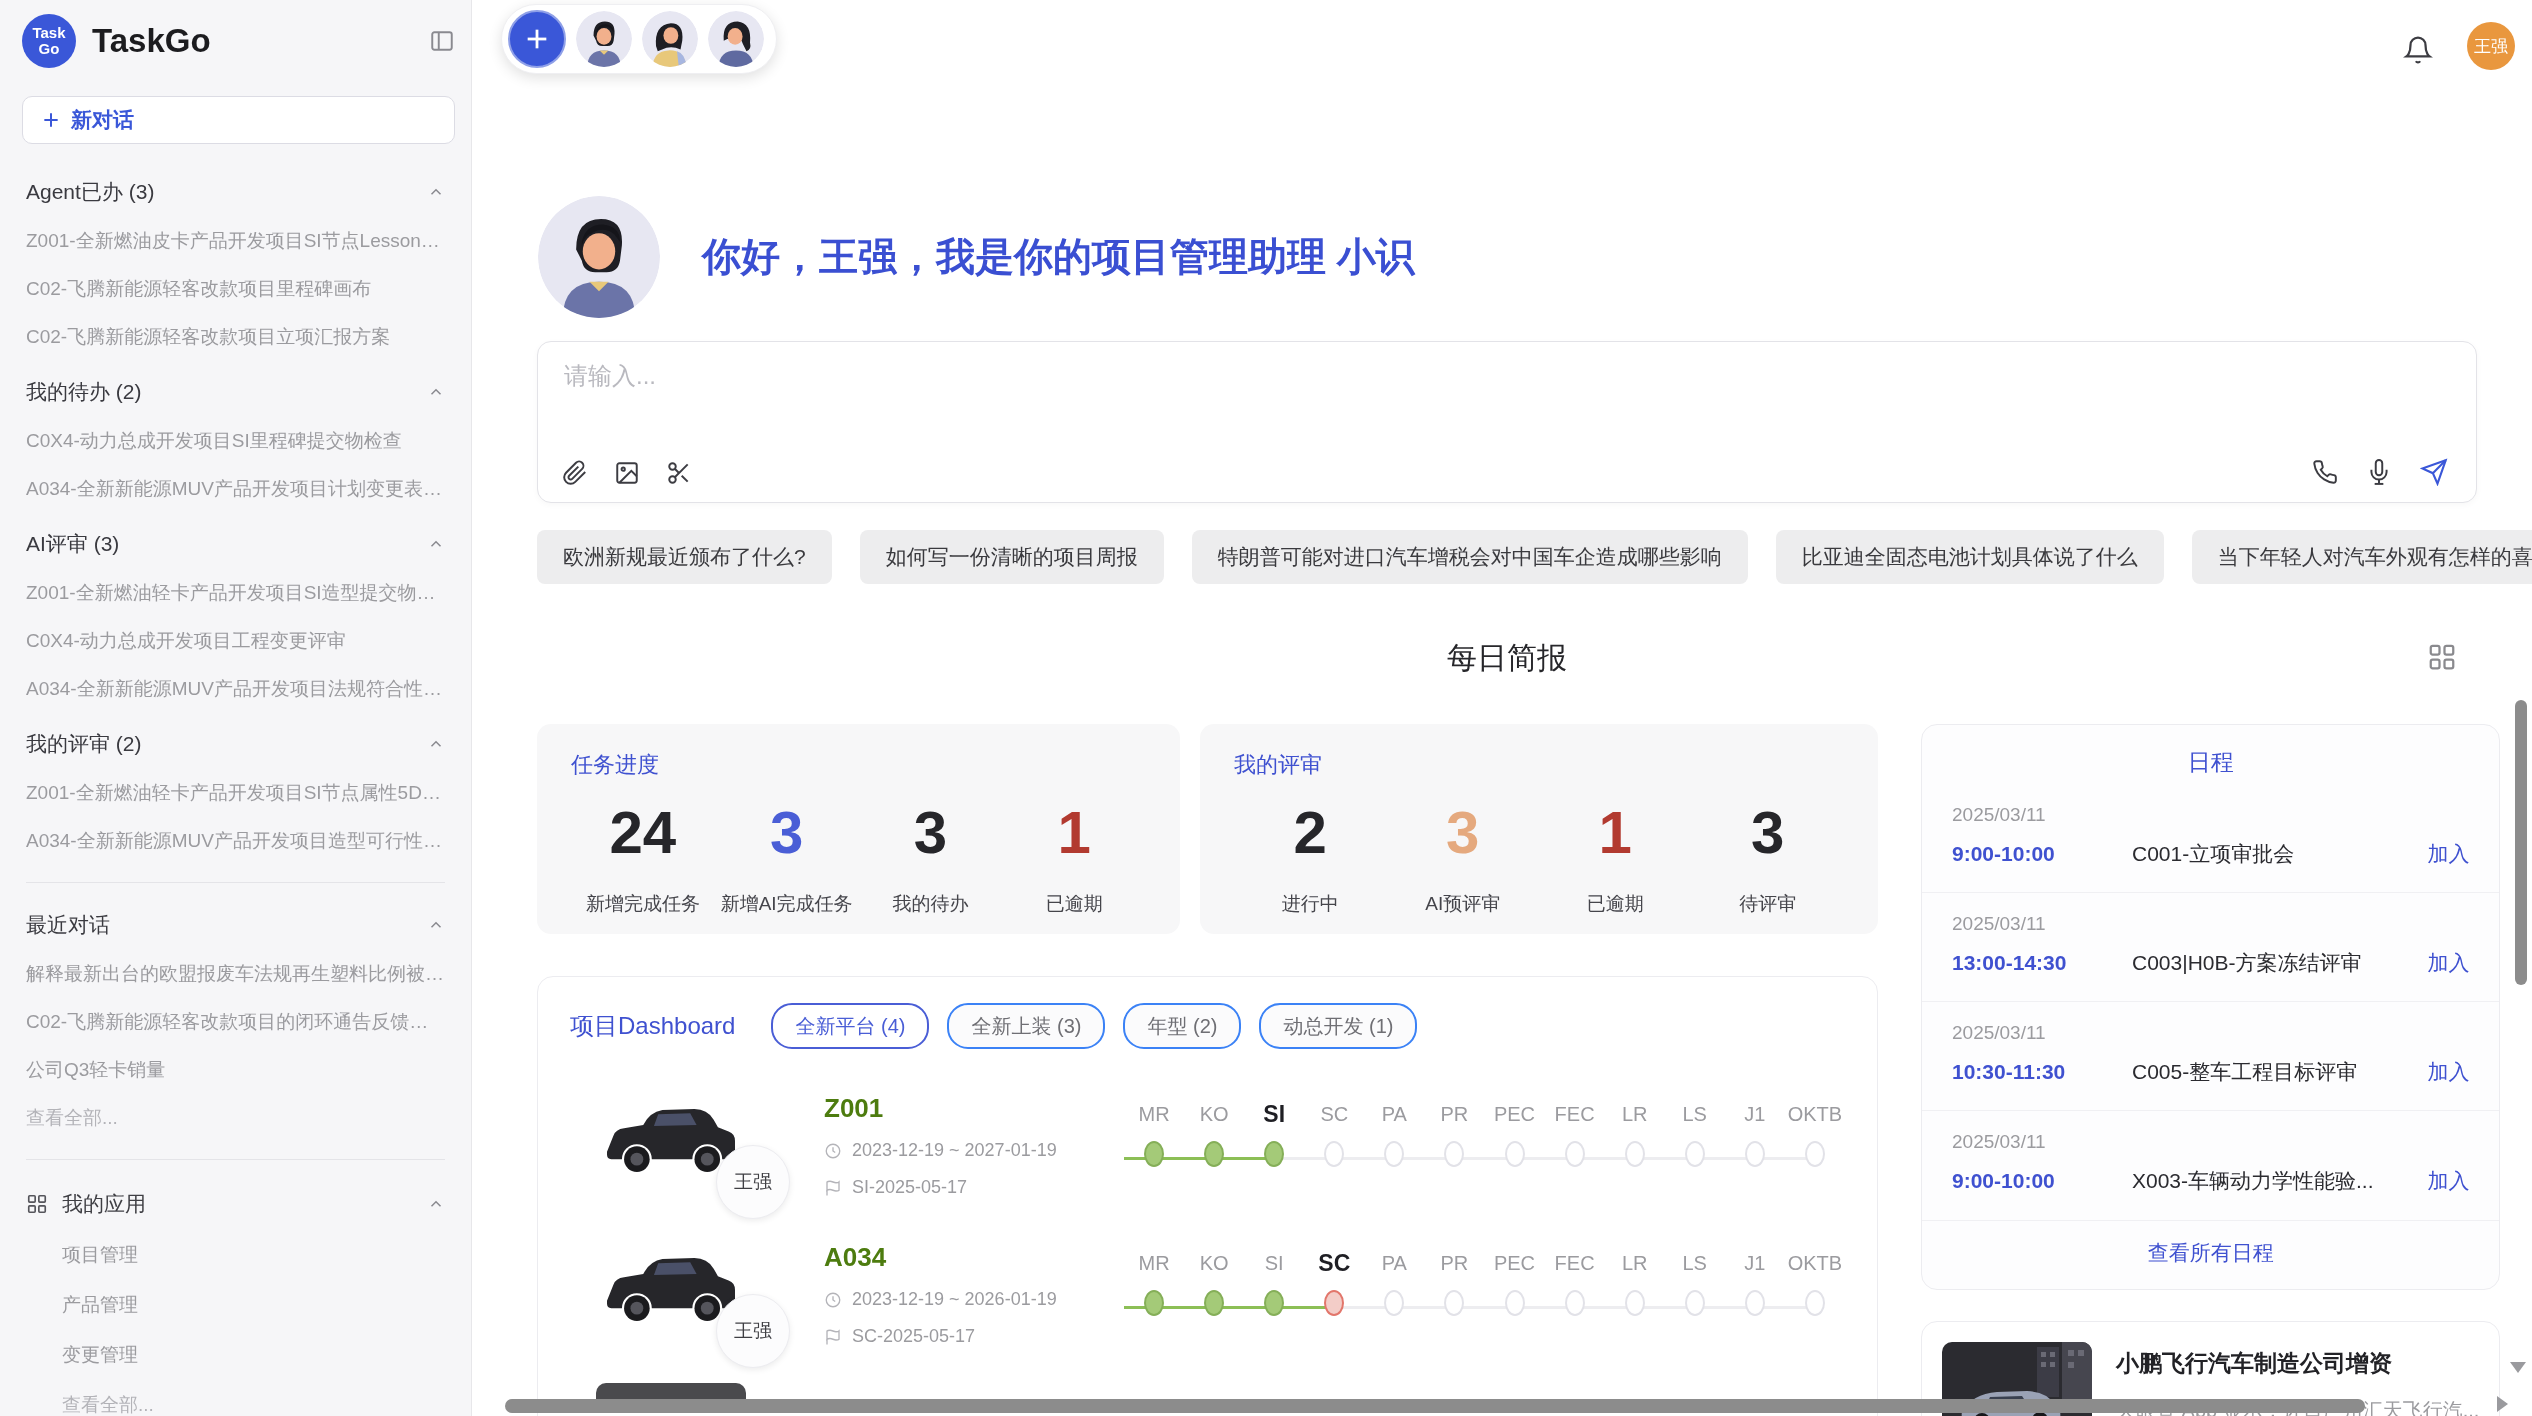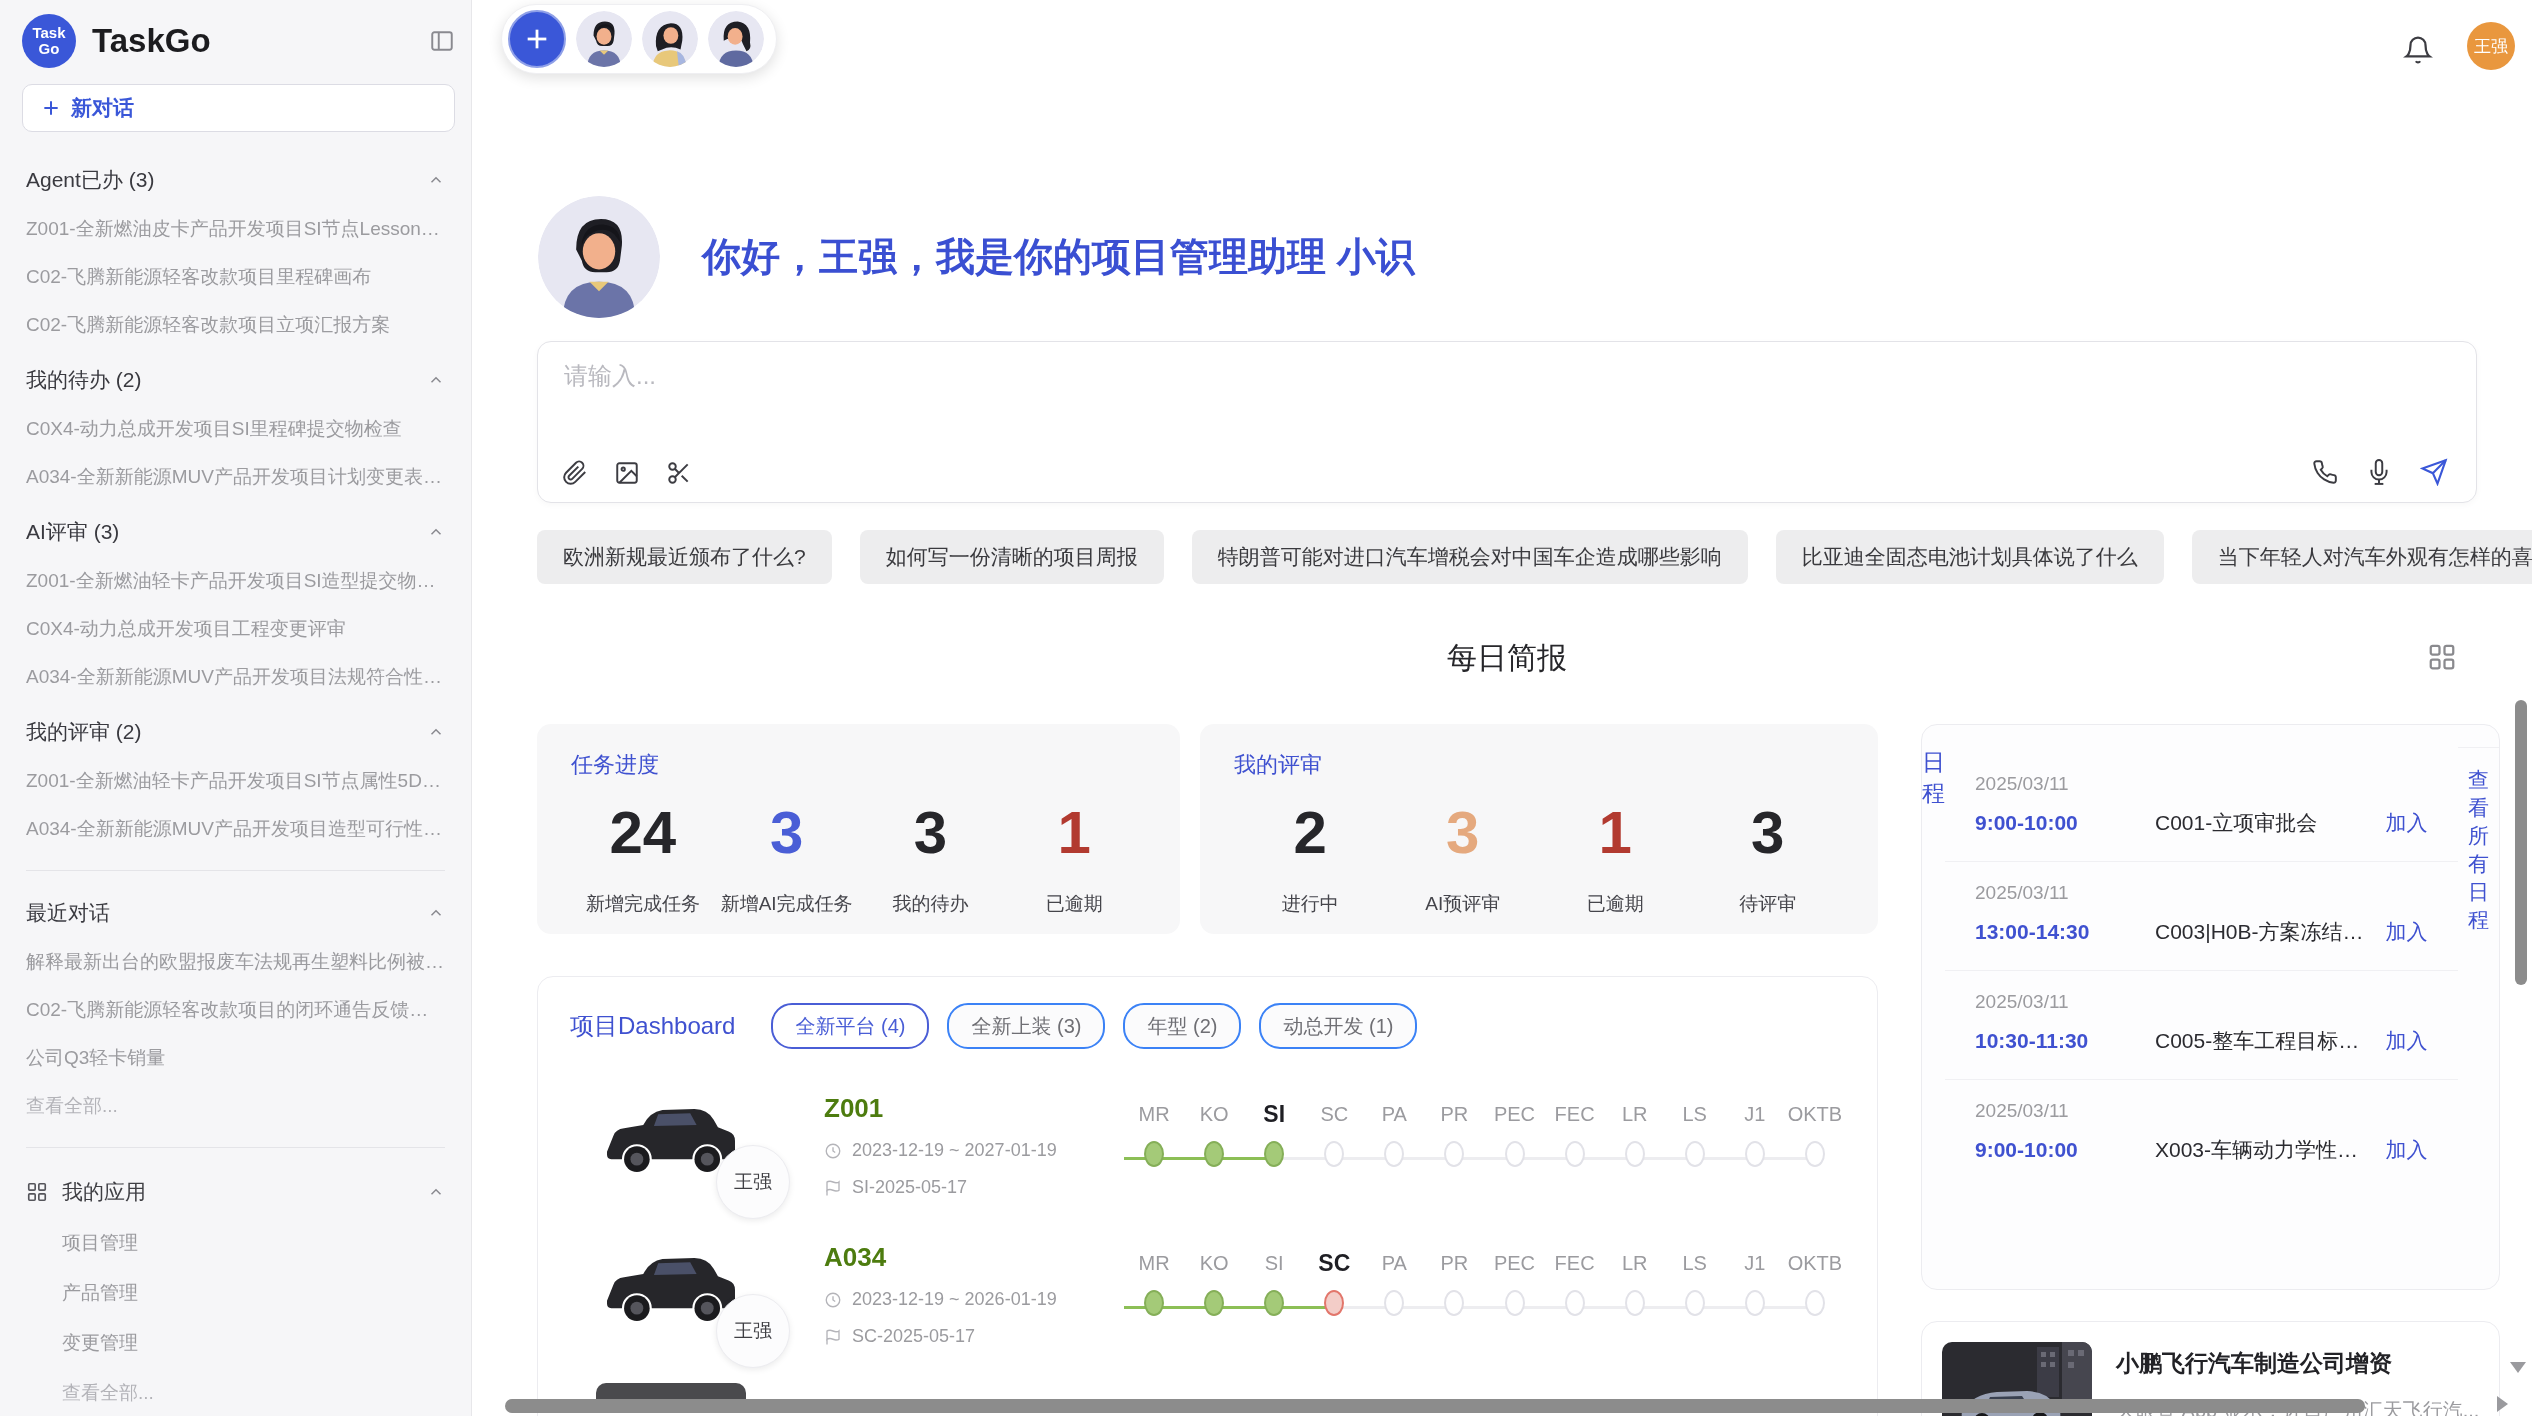--- a/index.html
+++ b/index.html
@@ -7,21 +7,21 @@
         font-family:"Liberation Sans","DejaVu Sans",sans-serif;color:#26262a;}
 
   
   .sidebar{position:absolute;left:0;top:0;width:472px;height:1416px;background:#f6f6f8;
            border-right:1px solid #e7e7ea;box-sizing:border-box;padding:14px 0 0 0;overflow:hidden;}
   .sb-header{display:flex;align-items:center;padding:0 16px 0 22px;}
   .logo{width:54px;height:54px;border-radius:50%;background:#3a57d8;color:#fff;display:flex;
         flex-direction:column;align-items:center;justify-content:center;font-size:15px;line-height:16px;font-weight:600;}
   .app-title{font-size:33px;font-weight:700;color:#1c1c1f;margin-left:16px;flex:1;}
   .collapse-btn{color:#8a8a90;cursor:pointer;}
-  .new-chat{margin:16px 16px 0 22px;height:46px;border:1px solid #dcdce4;background:#fff;border-radius:10px;
+  .new-chat{margin:28px 16px 0 22px;height:46px;border:1px solid #dcdce4;background:#fff;border-radius:10px;
             display:flex;align-items:center;padding:0 18px;color:#3a57d8;font-size:21px;font-weight:600;gap:10px;cursor:pointer;}
   .sb-scroll{padding:6px 26px 0 26px;}
   .sb-sec-title{display:flex;align-items:center;justify-content:space-between;
                 font-size:21px;color:#3a3a40;margin-top:28px;font-weight:500;}
   .sb-item{font-size:19px;color:#9b9b9f;margin-top:22px;white-space:nowrap;overflow:hidden;
            text-overflow:ellipsis;cursor:pointer;}
   .sb-divider{height:1px;background:#e4e4e8;margin:28px 0 0 0;}
   .sb-row{display:flex;align-items:center;gap:14px;font-size:21px;color:#3f3f44;margin-top:30px;cursor:pointer;}
   .sb-row .grow{flex:1;}
   .sb-sub{margin-left:36px;font-size:19px;color:#9b9b9f;margin-top:24px;cursor:pointer;white-space:nowrap;
@@ -104,21 +104,21 @@
   .ms .mlabel{font-size:20px;color:#9b9b9f;display:block;height:34px;line-height:34px;}
   .ms.current .mlabel{color:#1f1f24;font-weight:700;font-size:23px;}
   .ms .dot{display:inline-block;width:20px;height:26px;border-radius:50%;background:#fff;
            border:2px solid #e2e2e8;margin-top:10px;box-sizing:border-box;}
   .ms.done .dot{background:#a4ca78;border-color:#85af58;}
   .ms.risk .dot{background:#f3cdc8;border-color:#e2766b;}
   .proj-partial{margin-top:36px;margin-left:26px;width:150px;height:26px;border-radius:10px 10px 0 0;background:#2a2a2e;opacity:.85;}
 
   
   .schedule-card{background:#fdfdfe;border:1px solid #ececf0;border-radius:16px;height:566px;box-sizing:border-box;
-                 padding:22px 0 0 0;display:flex;}
+                 padding:22px 0 0 0;display:flex;flex-direction:column;}
   .sched-title{text-align:center;color:#3f51d0;font-size:23px;}
   .events{flex:1;margin-top:6px;}
   .event{padding:20px 30px 24px 30px;border-bottom:1px solid #f0f0f3;}
   .event:last-child{border-bottom:none;}
   .ev-date{font-size:19px;color:#9b9b9f;}
   .ev-row{display:flex;align-items:center;margin-top:14px;gap:10px;}
   .ev-time{width:170px;flex:none;color:#3f51d0;font-weight:700;font-size:21px;}
   .ev-title{flex:1;font-size:21px;color:#2b2b30;white-space:nowrap;overflow:hidden;text-overflow:ellipsis;}
   .ev-join{color:#3f51d0;font-size:21px;cursor:pointer;flex:none;}
   .sched-footer{text-align:center;color:#3f51d0;font-size:21px;padding:18px 0 22px 0;border-top:1px solid #f0f0f3;cursor:pointer;}

